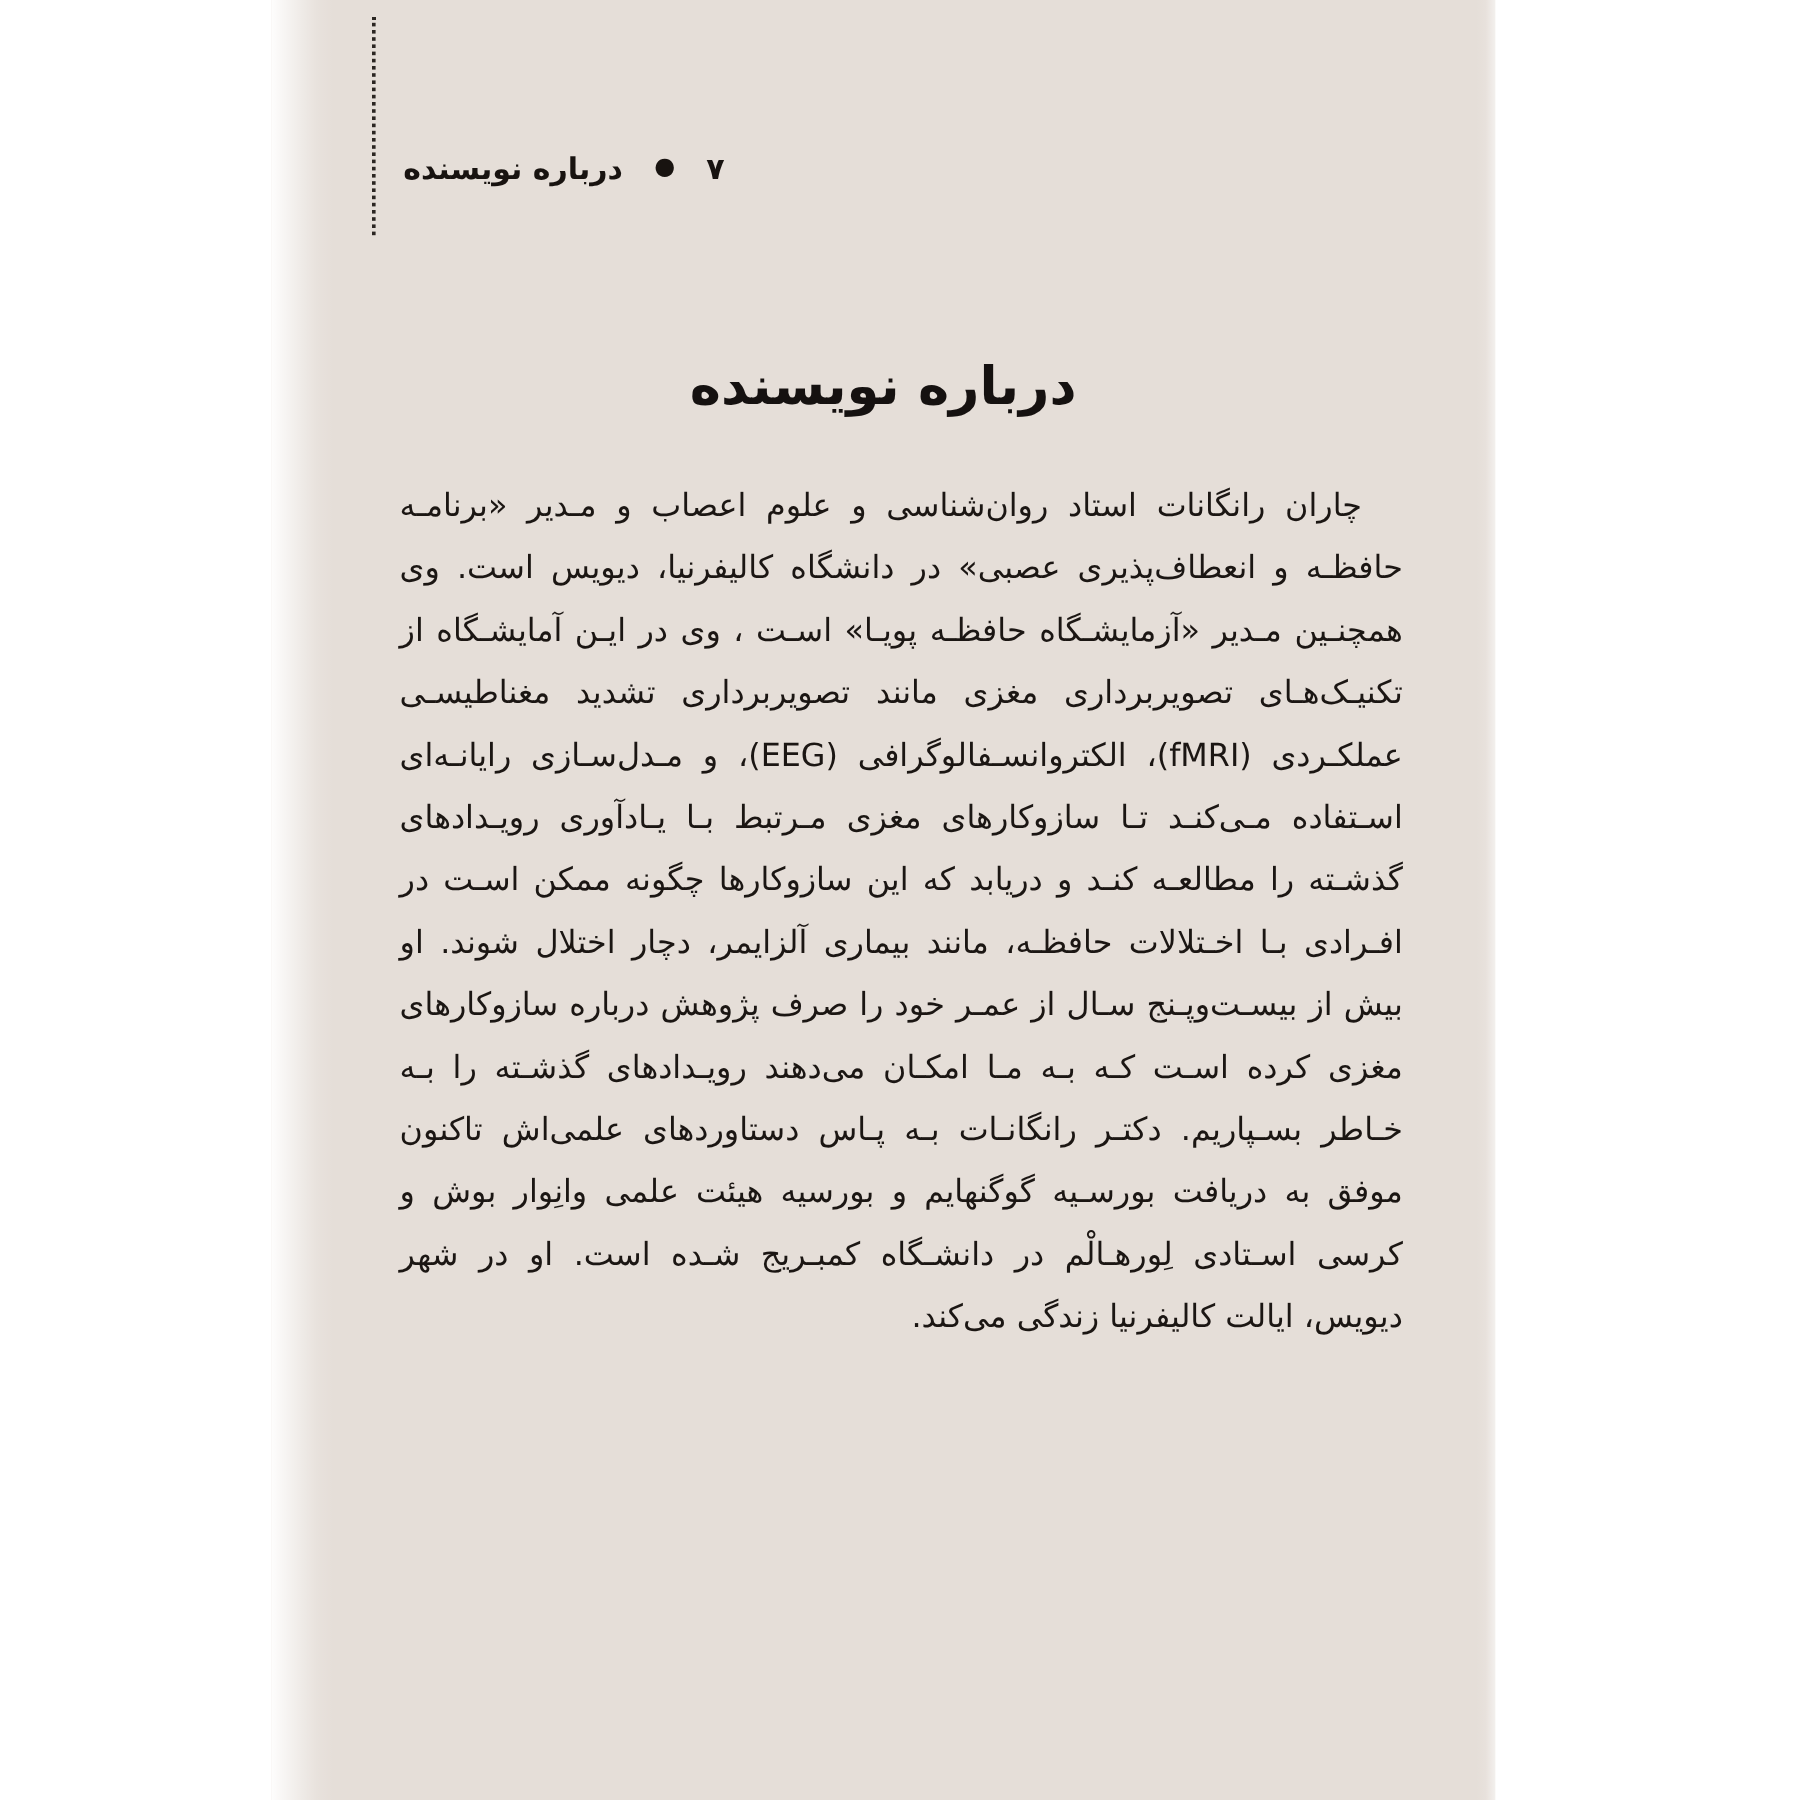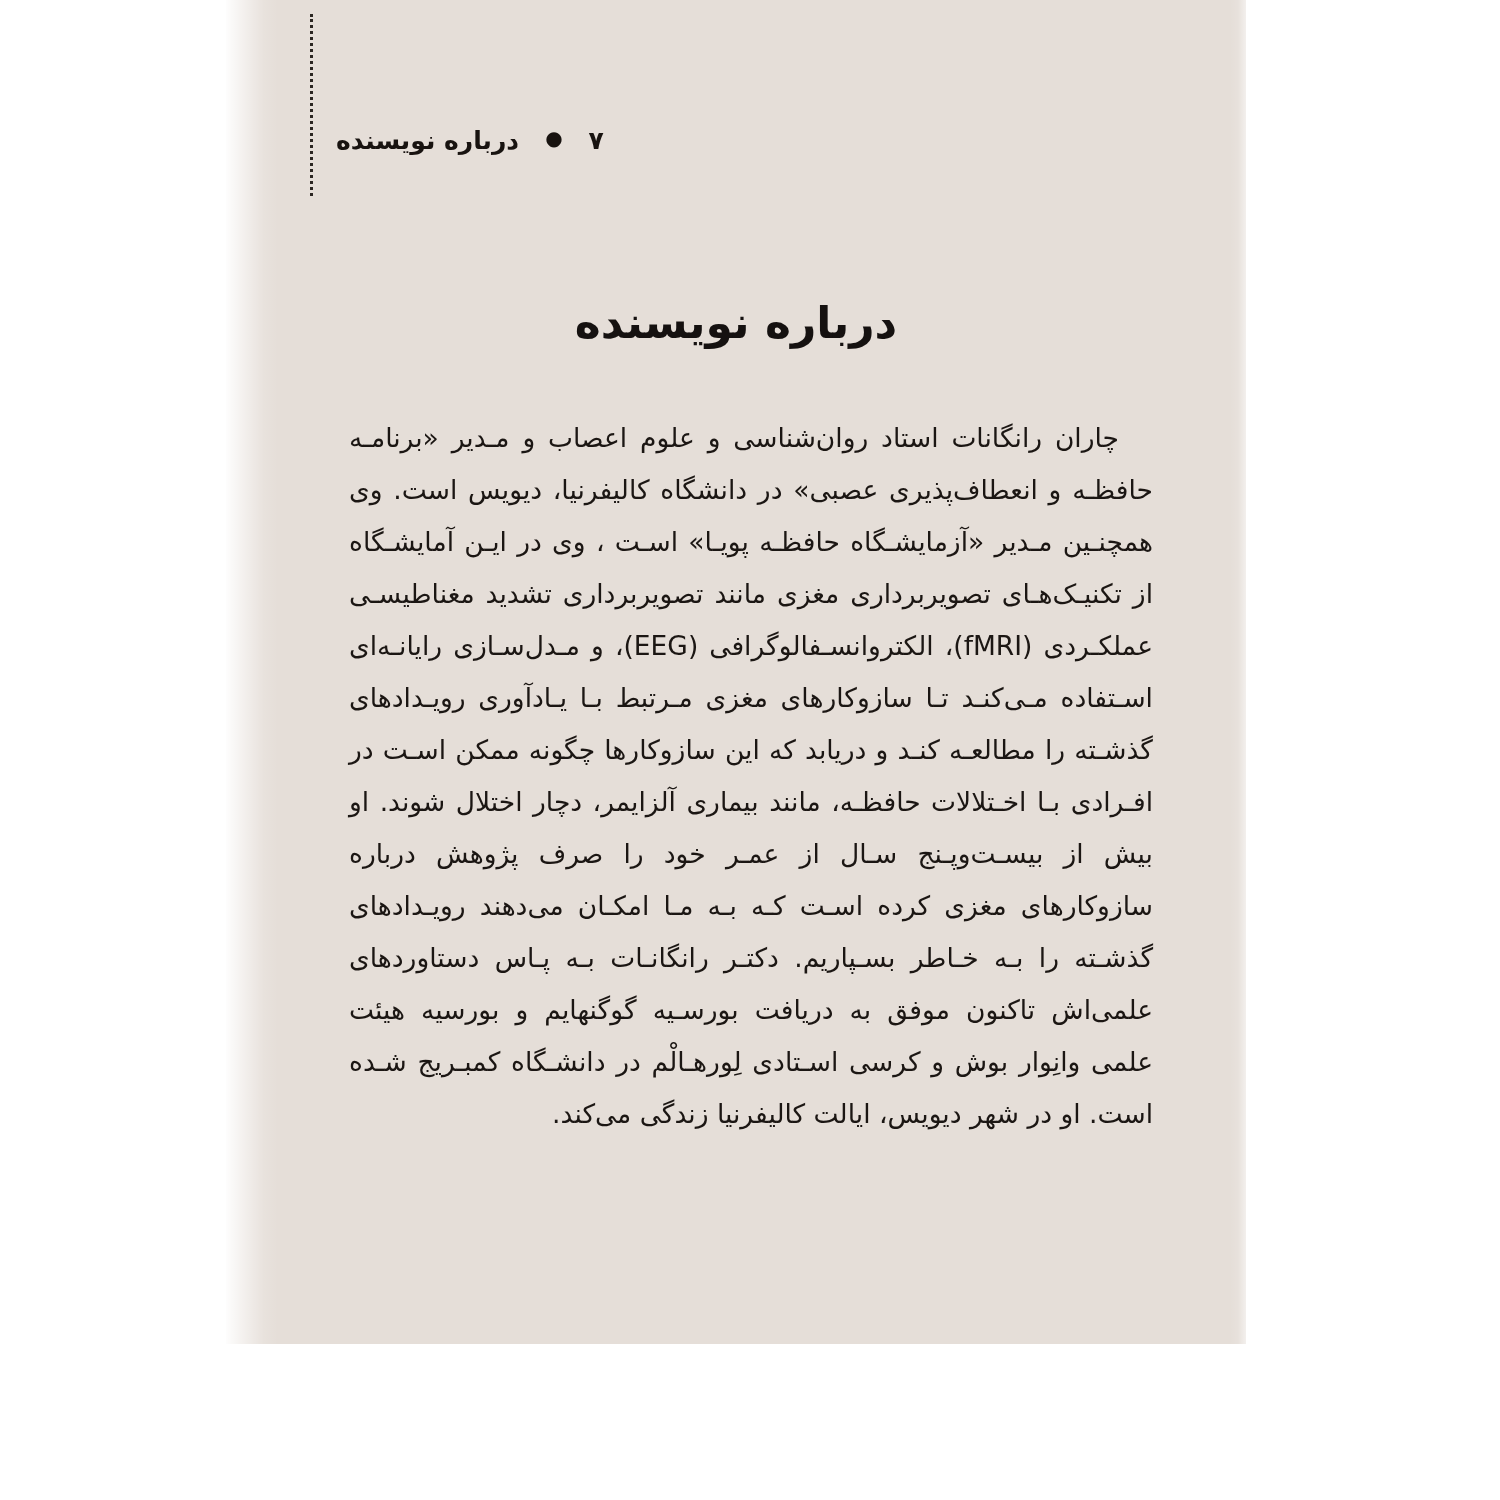--- a/index.html
+++ b/index.html
@@ -13,21 +13,21 @@
     font-family: "DejaVu Sans", "Liberation Sans", sans-serif;
     overflow: hidden;
   }
 
   
   #page-sheet {
     position: absolute;
     left: 226px;
     top: 0;
     width: 1020px;
-    height: 1344px;
+    height: 1500px;
     background: #e5ded8;
     box-sizing: border-box;
     
     background-image: linear-gradient(to right,
         rgba(255,255,255,0.95) 0px,
         rgba(255,255,255,0.55) 18px,
         rgba(255,255,255,0.12) 38px,
         rgba(255,255,255,0.00) 52px),
       linear-gradient(to left,
         rgba(255,255,255,0.55) 0px,
@@ -103,21 +103,21 @@
     left: 107px;
     width: 836px;
     direction: rtl;
     text-align: justify;
     text-align-last: right;
     color: #1b1613;
     font-size: 26.5px;
     line-height: 52px;
   }
   .para {
-    margin: 16px;
+    margin: 0;
     text-align: justify;
     text-justify: inter-word;
   }
   .para.indent-sm { text-indent: 34px; }
   .para.indent-lg { text-indent: 42px; }
   .para + .para { margin-top: 0; }
 </style>
 </head>
 <body>
 

